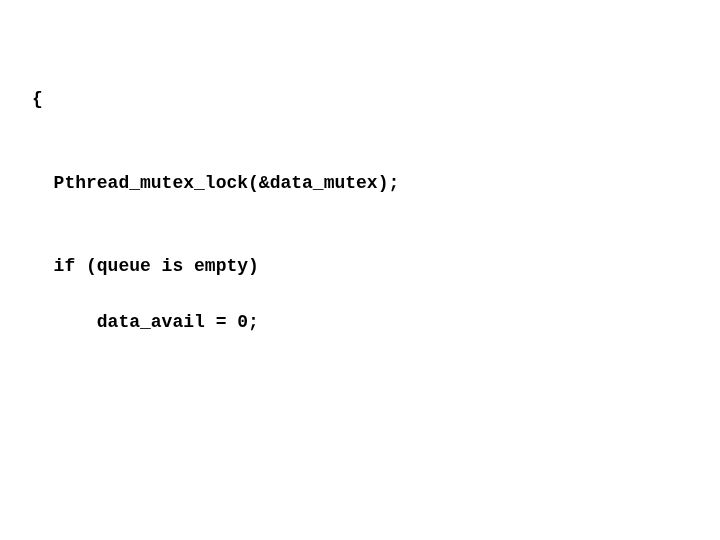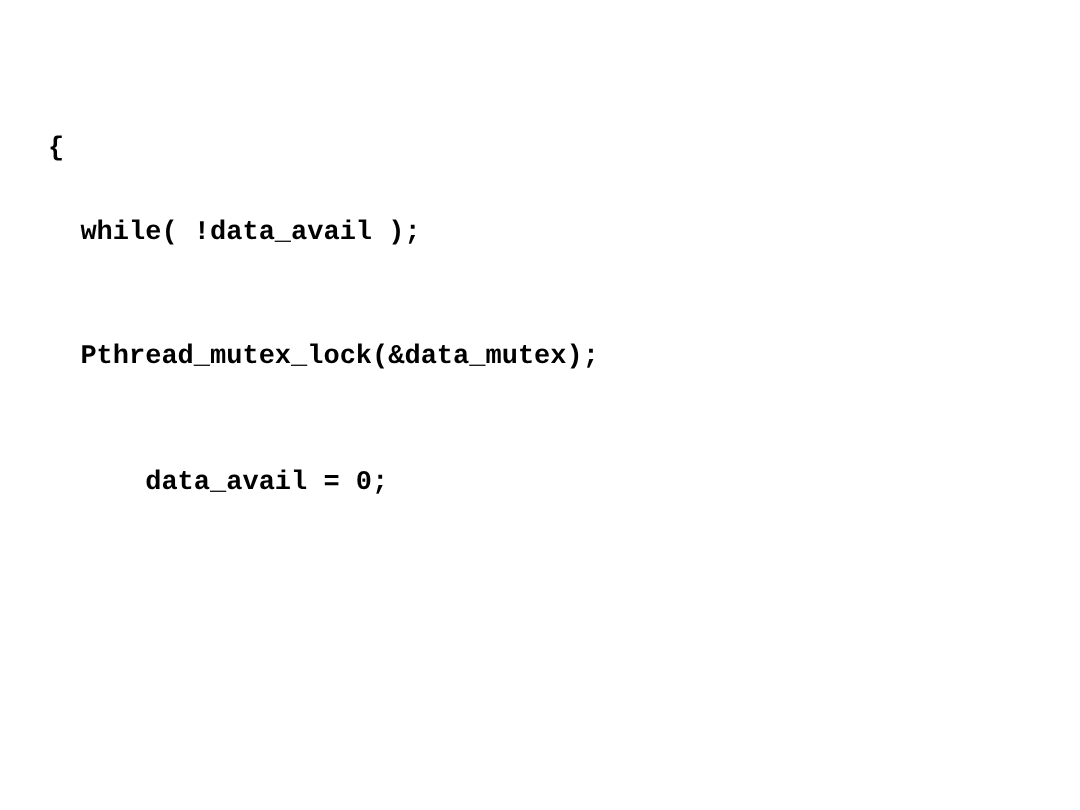--- a/index.html
+++ b/index.html
@@ -20,23 +20,23 @@
   }
   .line {
     display: block;
   }
 </style>
 </head>
 <body>
 
 <div class="code-block">
 <span class="line">{</span>
-<span class="line">  while( !data_avail );</span>
 <span class="line"></span>
 <span class="line">  Pthread_mutex_lock(&amp;data_mutex);</span>
 <span class="line"></span>
+<span class="line">  if (queue is empty)</span>
 <span class="line">      data_avail = 0;</span>
 <span class="line"></span>
 
 <span class="line"></span>
 
 
 </div>
 
 </body></html>

